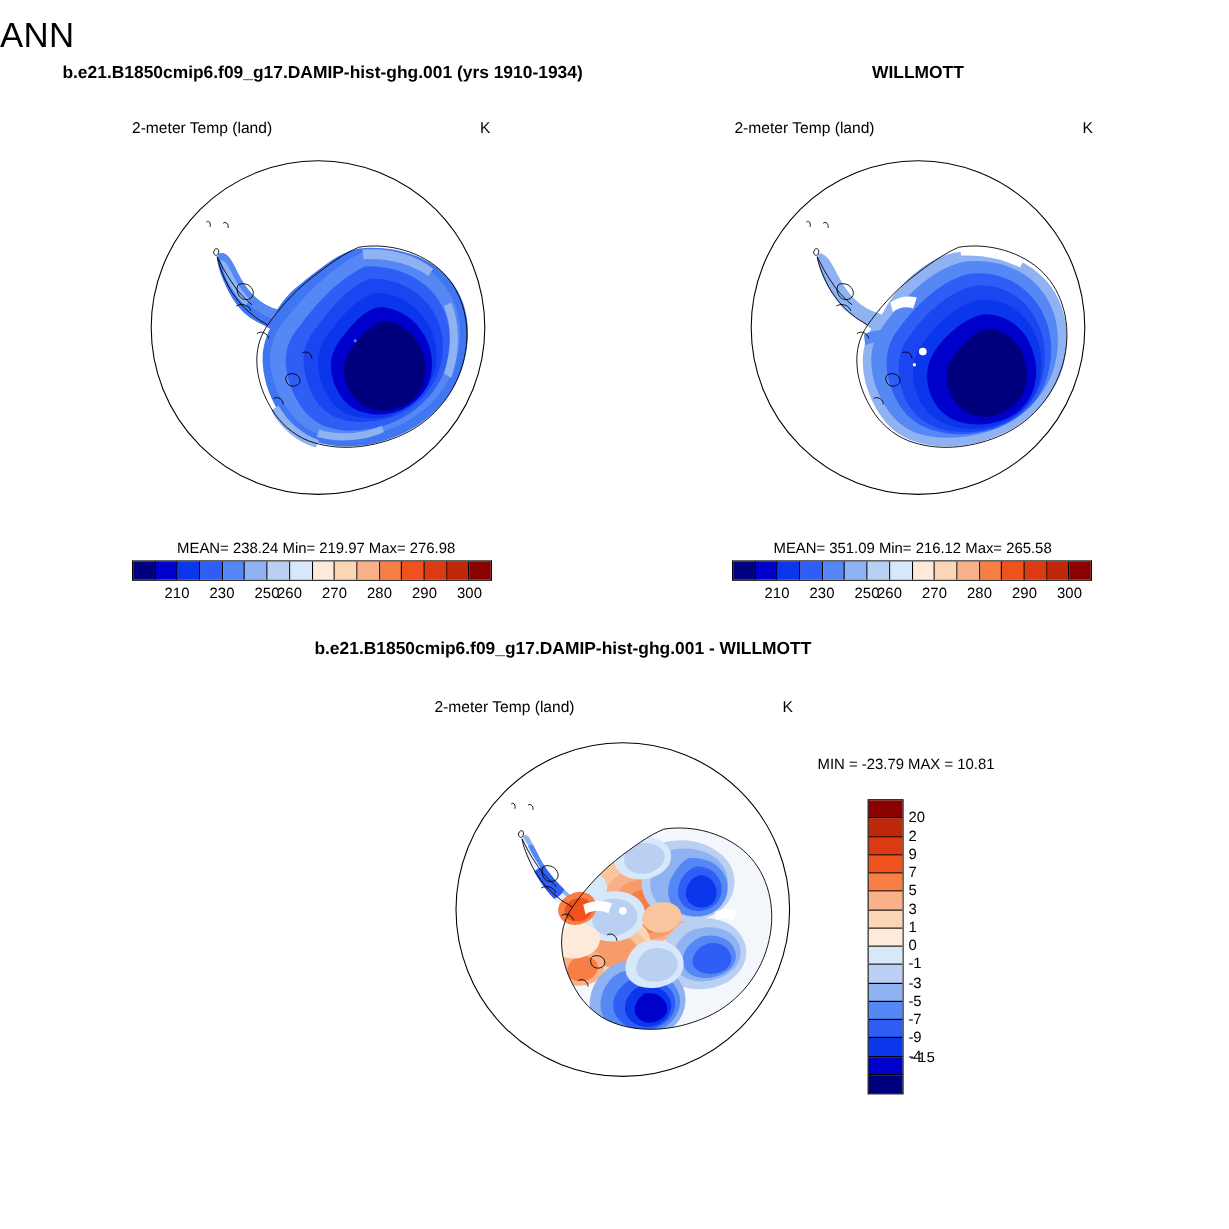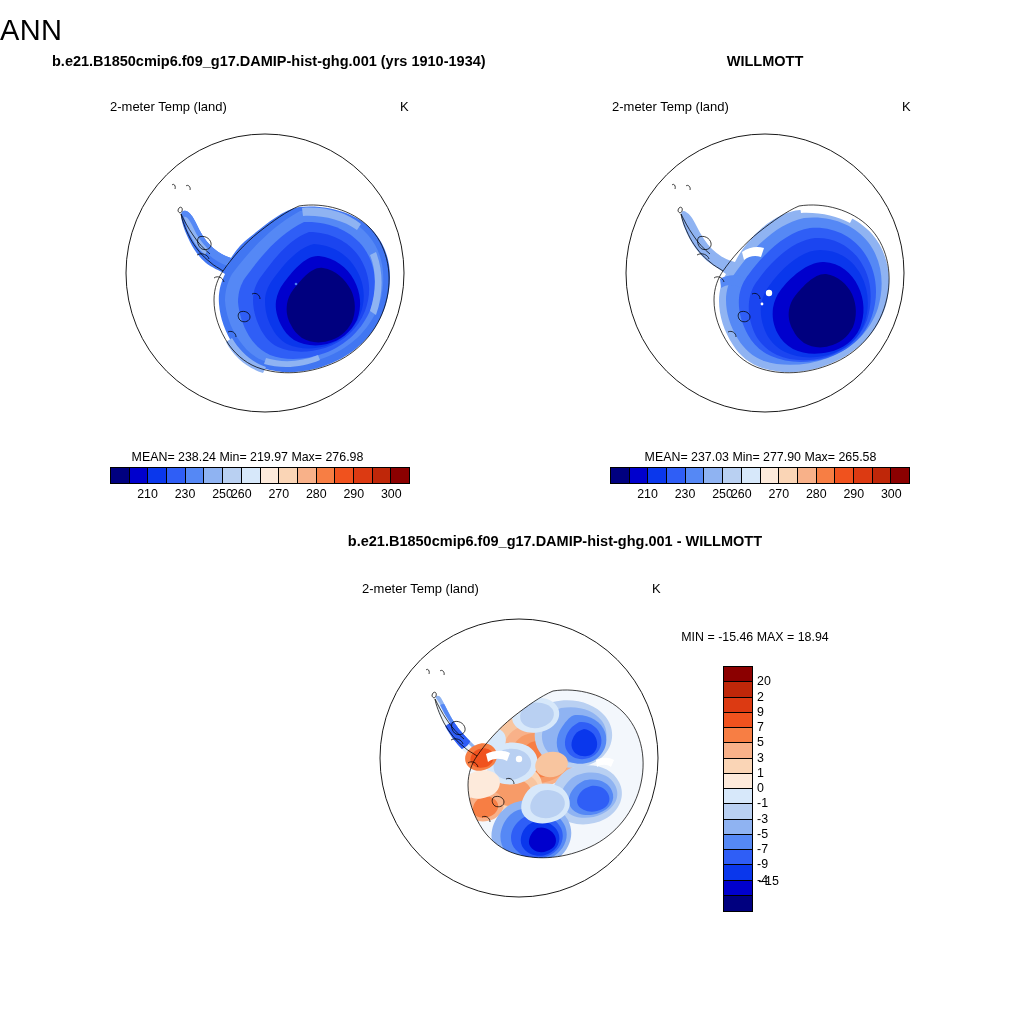--- a/index.html
+++ b/index.html
@@ -24,21 +24,21 @@
     font-weight: 400;
     letter-spacing: 0.3px;
   }
   .panel-title {
     font-size: 14.5px;
     font-weight: bold;
     white-space: nowrap;
   }
   #left-panel-title { left: 14px; top: 53px; margin-left: 38px; }
   #right-panel-title { left: 620px; top: 53px; width: 290px; text-align: center; }
-  #diff-panel-title { left: 262px; top: 533px; width: 500px; text-align: right; }
+  #diff-panel-title { left: 262px; top: 533px; width: 500px; text-align: left; }
 
   .var-label {
     font-size: 13px;
     white-space: nowrap;
   }
   .unit-label {
     font-size: 13px;
     white-space: nowrap;
   }
 
@@ -176,21 +176,21 @@
       <path d="M75,105 C80,103 86,106 87,111 C88,116 83,119 78,117 C74,115 72,108 75,105 Z"></path>
       <path d="M73,123 C78,120 84,123 85,127"></path>
       <path d="M90,146 C94,143 99,146 100,150"></path>
       <path d="M116,180 C121,178 126,181 126,185 C126,189 121,191 117,189 C114,187 113,182 116,180 Z"></path>
       <path d="M104,200 C108,198 112,201 112,205"></path>
       <path d="M128,162 C132,160 136,163 136,167"></path>
     </g>
   </svg>
 </div>
 
-<div class="abs stats-line" style="left:90px; top:450px; width:315px;">MEAN= 238.24  Min= 219.97  Max= 276.98</div>
+<div class="abs stats-line" style="left:106px; top:450px; width:315px;">MEAN= 238.24  Min= 219.97  Max= 276.98</div>
 
 <div class="hbar-wrap" id="hbar-left" style="left:110px; top:467px; width:300px;">
   <div class="hbar">
       <div class="cell" style="background: rgb(0, 0, 127);"></div>
       <div class="cell" style="background: rgb(0, 0, 205);"></div>
       <div class="cell" style="background: rgb(10, 55, 236);"></div>
       <div class="cell" style="background: rgb(47, 94, 246);"></div>
       <div class="cell" style="background: rgb(85, 136, 245);"></div>
       <div class="cell" style="background: rgb(143, 179, 242);"></div>
       <div class="cell" style="background: rgb(185, 208, 242);"></div>
@@ -288,21 +288,21 @@
       <path d="M75,105 C80,103 86,106 87,111 C88,116 83,119 78,117 C74,115 72,108 75,105 Z"></path>
       <path d="M73,123 C78,120 84,123 85,127"></path>
       <path d="M90,146 C94,143 99,146 100,150"></path>
       <path d="M116,180 C121,178 126,181 126,185 C126,189 121,191 117,189 C114,187 113,182 116,180 Z"></path>
       <path d="M104,200 C108,198 112,201 112,205"></path>
       <path d="M128,162 C132,160 136,163 136,167"></path>
     </g>
   </svg>
 </div>
 
-<div class="abs stats-line" style="left:603px; top:450px; width:315px;">MEAN= 237.03  Min= 277.90  Max= 265.58</div>
+<div class="abs stats-line" style="left:603px; top:450px; width:315px;">MEAN= 351.09  Min= 216.12  Max= 265.58</div>
 
 <div class="hbar-wrap" id="hbar-right" style="left:610px; top:467px; width:300px;">
   <div class="hbar">
       <div class="cell" style="background: rgb(0, 0, 127);"></div>
       <div class="cell" style="background: rgb(0, 0, 205);"></div>
       <div class="cell" style="background: rgb(10, 55, 236);"></div>
       <div class="cell" style="background: rgb(47, 94, 246);"></div>
       <div class="cell" style="background: rgb(85, 136, 245);"></div>
       <div class="cell" style="background: rgb(143, 179, 242);"></div>
       <div class="cell" style="background: rgb(185, 208, 242);"></div>
@@ -325,21 +325,21 @@
       <span style="left: 68.75%;">280</span>
       <span style="left: 81.25%;">290</span>
       <span style="left: 93.75%;">300</span>
     </div>
 </div>
 
 <div class="abs panel-title" id="diff-panel-title">b.e21.B1850cmip6.f09_g17.DAMIP-hist-ghg.001 - WILLMOTT</div>
 <div class="abs var-label" style="left:362px; top:581px;">2-meter Temp (land)</div>
 <div class="abs unit-label" style="left:652px; top:581px;">K</div>
 
-<div class="abs stats-line" style="left:620px; top:630px; width:270px;">MIN = -15.46 MAX =  18.94</div>
+<div class="abs stats-line" style="left:620px; top:630px; width:270px;">MIN = -23.79 MAX =  10.81</div>
 
 <div class="map-plot" id="map-diff" style="left:378px; top:617px;">
   <svg width="282" height="282" viewBox="0 0 282 282">
     <defs>
       <clipPath id="clipD">
           <circle cx="141" cy="141" r="139"></circle>
         </clipPath>
       <clipPath id="landD">
         <path d="M175,74 C200,70 228,78 245,95 C262,112 269,139 263,166 C257,194 238,218 212,230
                  C188,241 161,244 138,237 C124,233 113,224 105,213 C95,198 90,183 90,168

